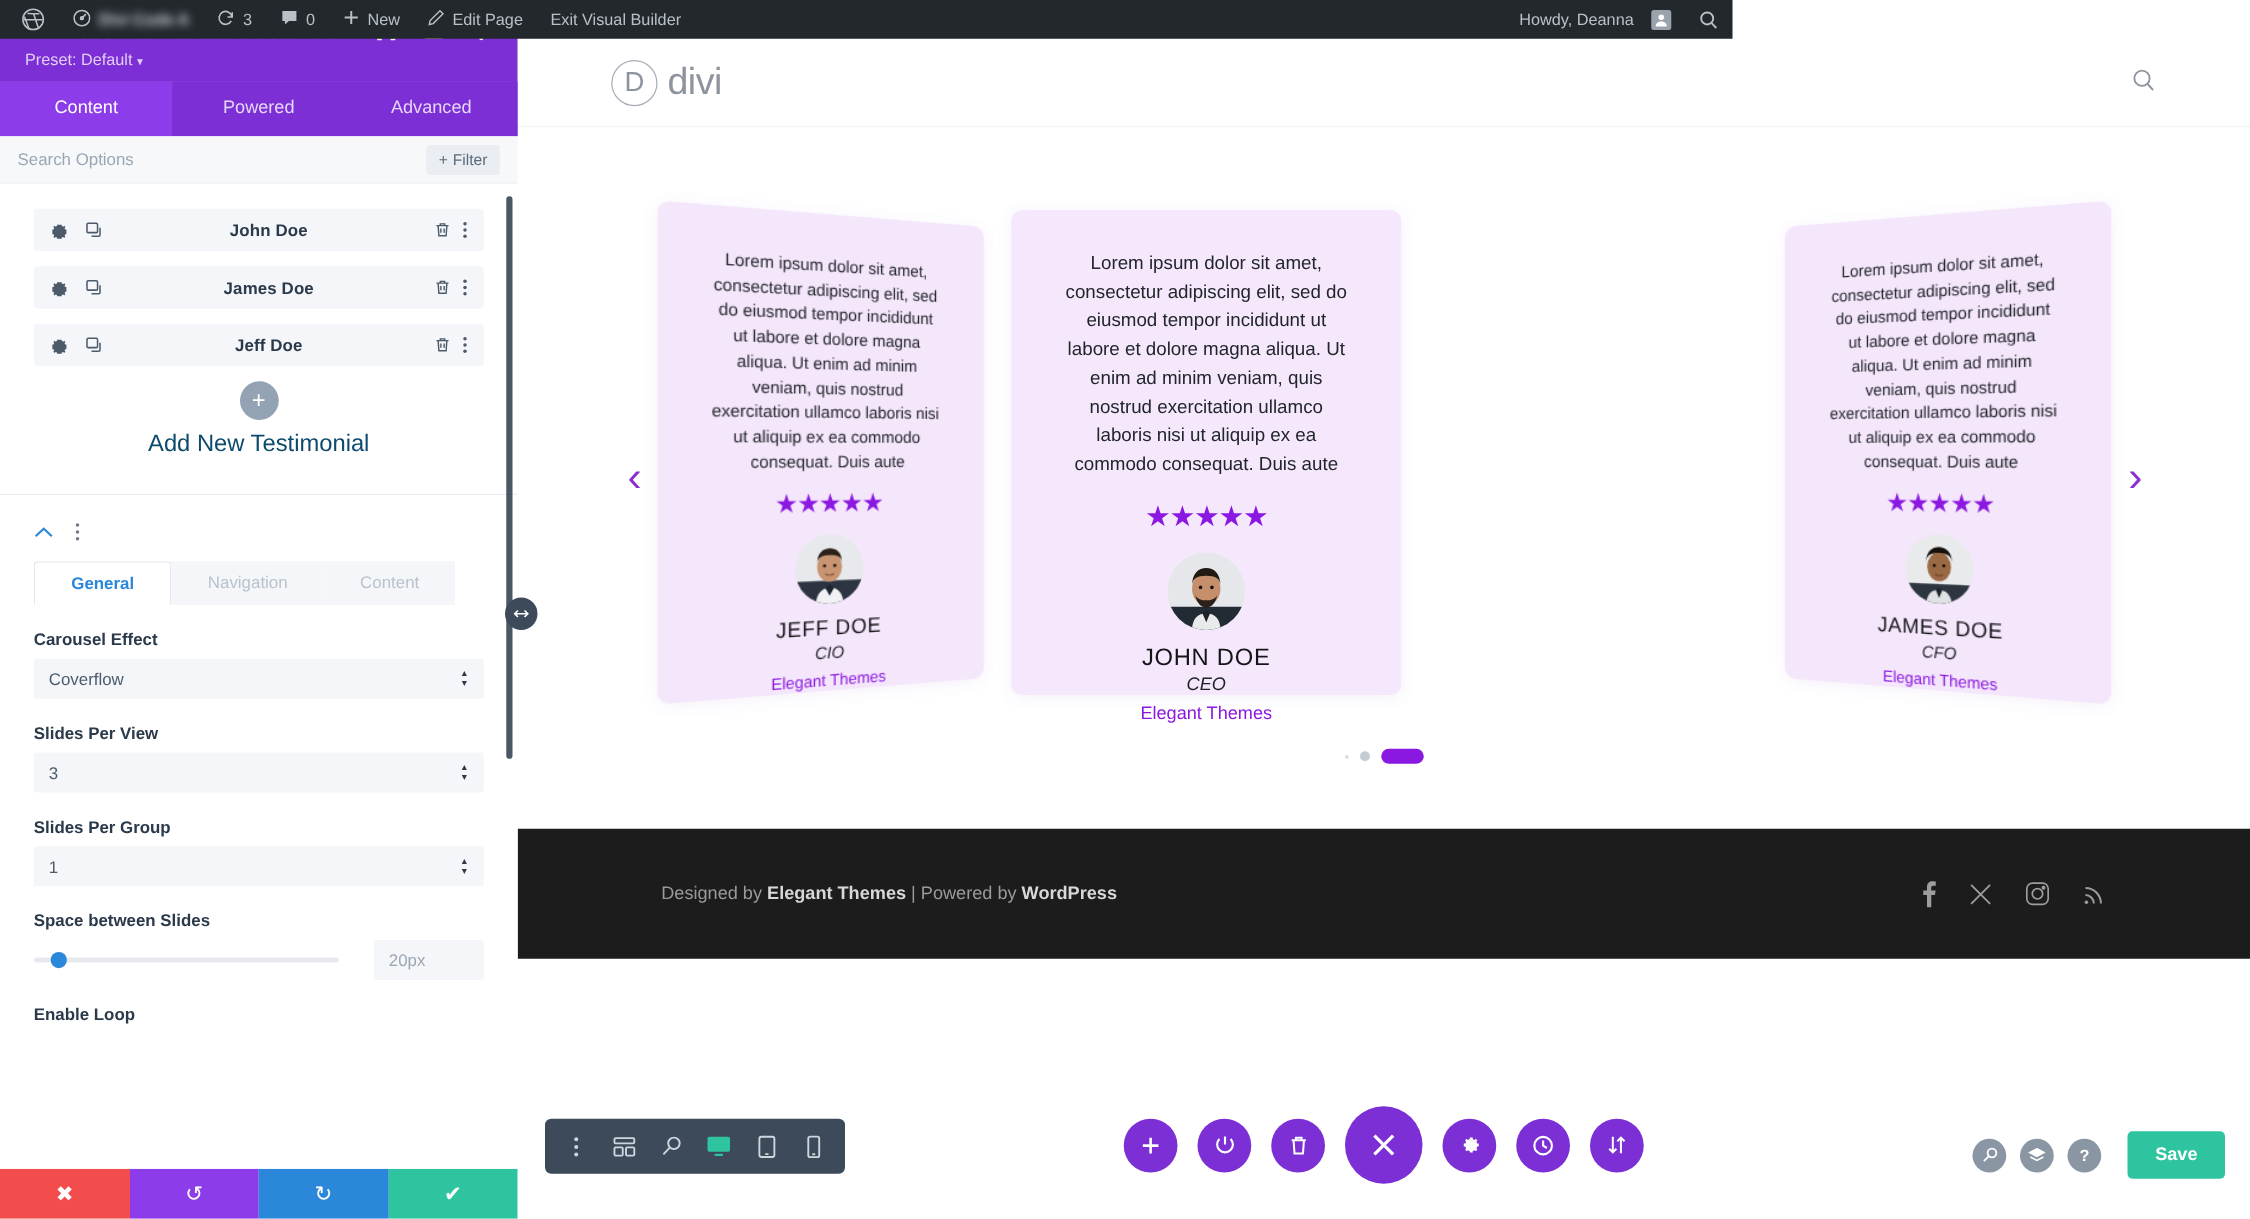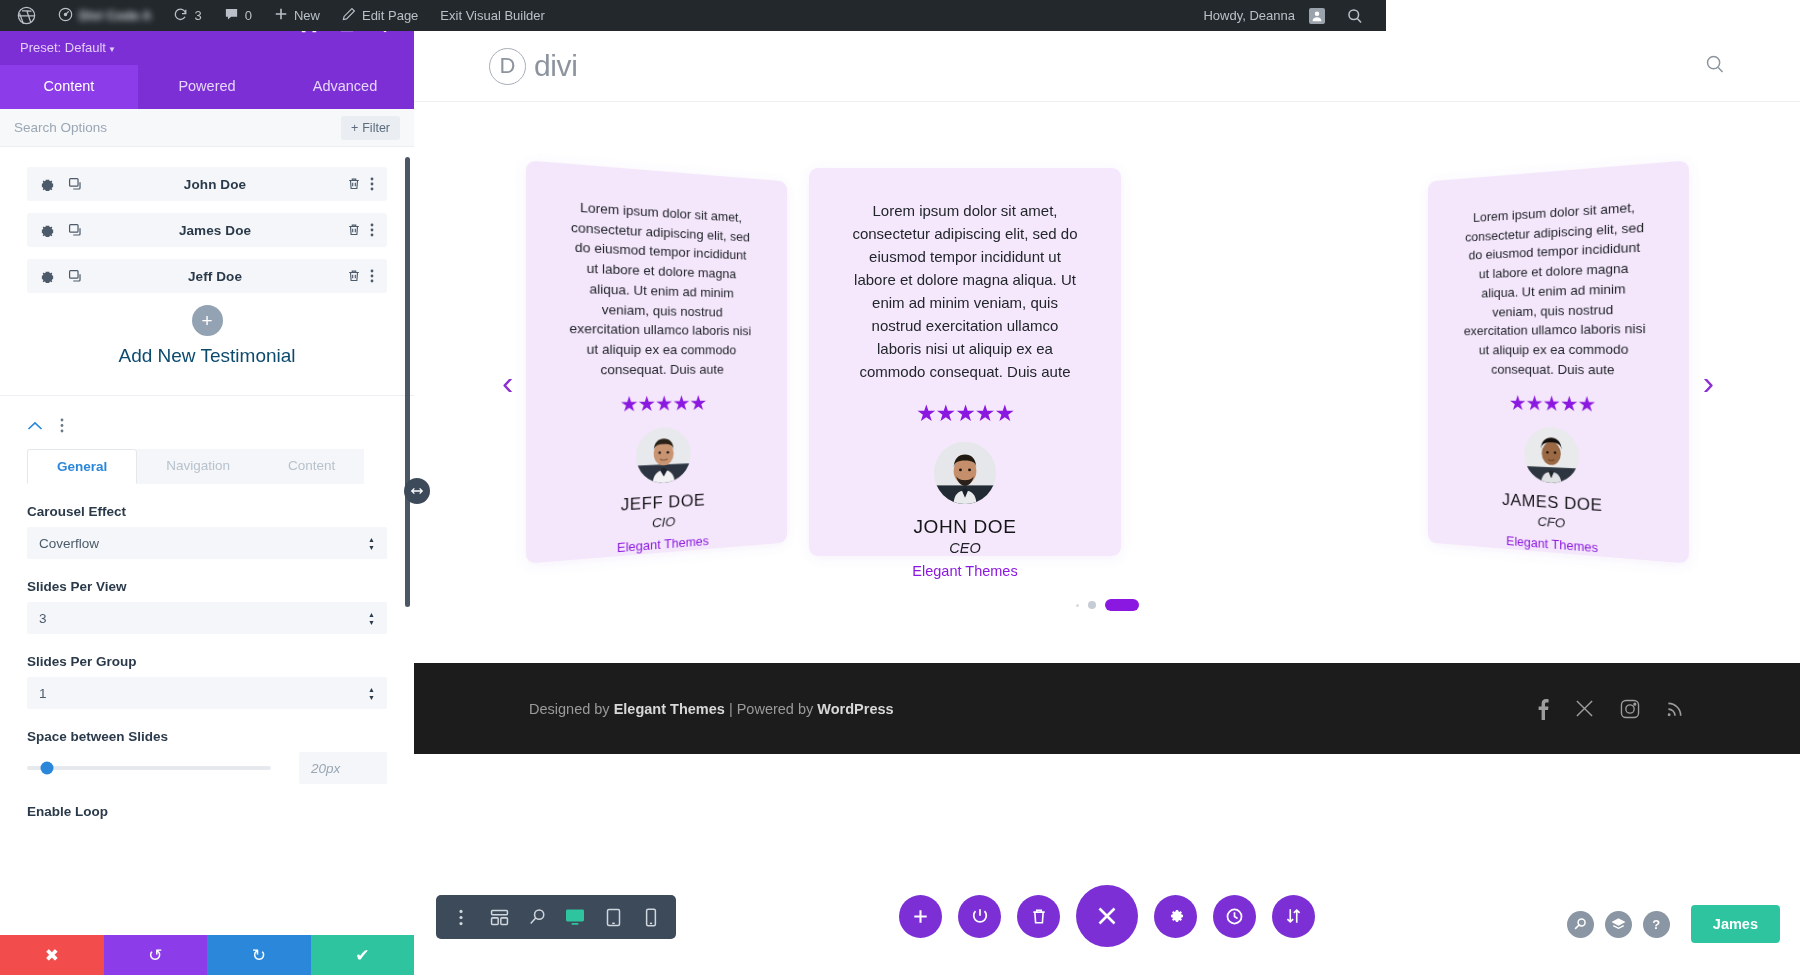--- a/index.html
+++ b/index.html
@@ -106,21 +106,21 @@
   .field { margin-top: 20px; }
   .field-label { font-size: 13.5px; color: #2b3a4a; font-weight: 700; margin-bottom: 8px; }
   .select-box {
     background: #f4f6f9; height: 32px; border-radius: 2px;
     display: flex; align-items: center; padding: 0 12px;
     font-size: 13.5px; color: #4c5a6a; cursor: pointer;
   }
   .select-box .val { flex: 1; }
   .spin { display: flex; flex-direction: column; gap: 1px; color: #2b3a4a; font-size: 7px; line-height: 7px; }
 
-  .range-row { display: flex; align-items: center; gap: 22px; margin-top: 6px; font-style: italic; }
+  .range-row { display: flex; align-items: center; gap: 22px; margin-top: 6px; }
   .range-track {
     flex: 1; height: 4px; background: #e6eaee; border-radius: 2px;
     position: relative; cursor: pointer; margin-right: 6px;
   }
   .range-knob {
     position: absolute; left: 8%; top: 50%; transform: translate(-50%,-50%);
     width: 13px; height: 13px; border-radius: 50%; background: #2b87da;
   }
   .range-val {
     width: 88px; height: 32px; background: #f4f6f9; border-radius: 2px;
@@ -165,21 +165,21 @@
     display: flex; align-items: center; font-size: 13px; z-index: 50;
   }
   .adminbar .left { display: flex; align-items: center; padding-left: 420px; gap: 0; }
   .ab-item {
     display: flex; align-items: center; gap: 6px;
     padding: 0 11px; height: 31px; cursor: pointer; white-space: nowrap;
   }
   .ab-blur {
     filter: blur(3.2px); color: #cfd6dd; font-weight: 600;
   }
-  .adminbar .right { margin-left: auto; display: flex; align-items: center; padding-right: 12px; }
+  .adminbar .right { margin-left: auto; display: flex; align-items: center; }
   .avatar-sq {
     width: 16px; height: 16px; background: #9aa3ab; border-radius: 2px;
     margin-left: 8px; display: flex; align-items: center; justify-content: center;
     color: #3c4a55; font-size: 12px;
   }
 
   .site-header {
     position: absolute; left: 0; top: 31px; width: 100%; height: 71px;
     background: #fff; display: flex; align-items: center;
     padding: 0 75px; border-bottom: 1px solid #f0f0f0;
@@ -260,21 +260,21 @@
 
   .pagination {
     position: absolute; left: 0; right: 0; bottom: 52px;
     display: flex; align-items: center; justify-content: center; gap: 9px;
   }
   .dot { width: 8px; height: 8px; border-radius: 50%; background: #c6ccd3; cursor: pointer; }
   .dot.tiny { width: 3px; height: 3px; background: #d7dce1; }
   .dot.active { width: 34px; height: 12px; border-radius: 7px; background: #8b18e0; }
 
   .site-footer {
-    position: absolute; left: 0; top: 663px; width: 100%; height: 91px;
+    position: absolute; left: 0; top: 663px; width: 100%; height: 104px;
     background: #1c1c1c;
   }
   .footer-inner {
     display: flex; align-items: center; height: 100%;
     padding: 0 115px;
   }
   .footer-text { color: #9a9a9a; font-size: 14.5px; }
   .footer-text b { color: #d8d8d8; font-weight: 700; }
   .footer-social { margin-left: auto; display: flex; gap: 26px; color: #9d9d9d; }
   .fs-icon { cursor: pointer; display: flex; align-items: center; }
@@ -870,17 +870,17 @@
             <path cx="" d="M6.9 9.1L2.4 13.6"></path>
         </svg>
       </div>
       <div class="gbtn">
         <svg width="15" height="15" viewBox="0 0 16 16" fill="none" stroke="#fff" stroke-width="1.4">
           <path d="M8 2.2l6 3.2-6 3.2-6-3.2z" fill="#fff"></path>
             <path d="M2.4 9.2L8 12.1l5.6-2.9"></path>
         </svg>
       </div>
       <div class="gbtn" title="help-icon">?</div>
-      <div class="save-btn">James</div>
+      <div class="save-btn">Save</div>
     </div>
   </div>
 
 </div>
 
 </body></html>

